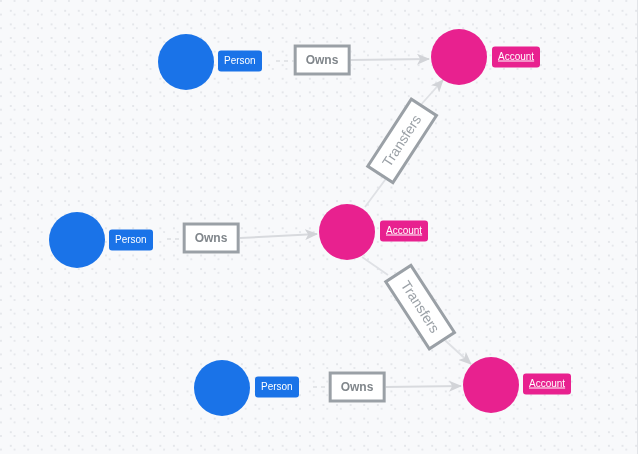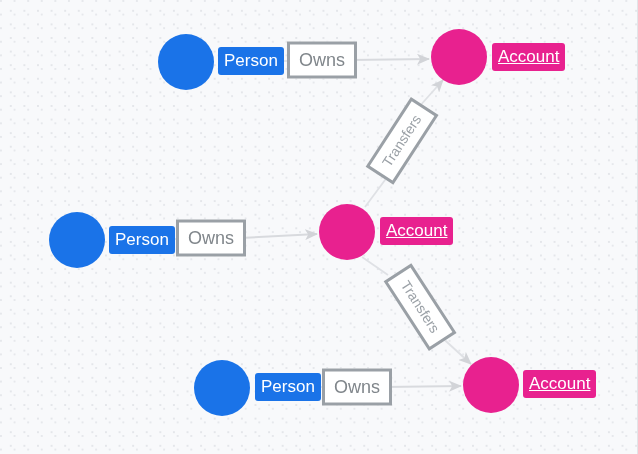--- a/index.html
+++ b/index.html
@@ -66,41 +66,42 @@
     transform: translate(-50%, -50%);
   }
   .node.person { background: #1a73e8; }
   .node.account { background: #e8218f; }
 
   
   .node-label {
     position: absolute;
     transform: translateY(-50%);
     color: #ffffff;
-    font-size: 17px;
+    font-size: 10px;
     line-height: 1;
     padding: 5px 6px 6px 6px;
     border-radius: 3px;
     white-space: nowrap;
   }
   .node-label.person-label { background: #1a73e8; }
   .node-label.account-label { background: #e8218f; text-decoration: underline; }
 
   
   .owns-box {
     position: absolute;
     transform: translate(-50%, -50%);
     background: #ffffff;
     border: 3px solid #9aa0a6;
     color: #80868b;
-    font-size: 18px;
+    font-size: 12px;
     line-height: 1;
     padding: 6px 9px 7px 9px;
     white-space: nowrap;
     box-sizing: border-box;
+    font-weight: bold;
   }
 
   
   .transfers-box {
     position: absolute;
     background: #ffffff;
     border: 3px solid #9aa0a6;
     color: #9aa0a6;
     font-size: 14px;
     line-height: 1;

